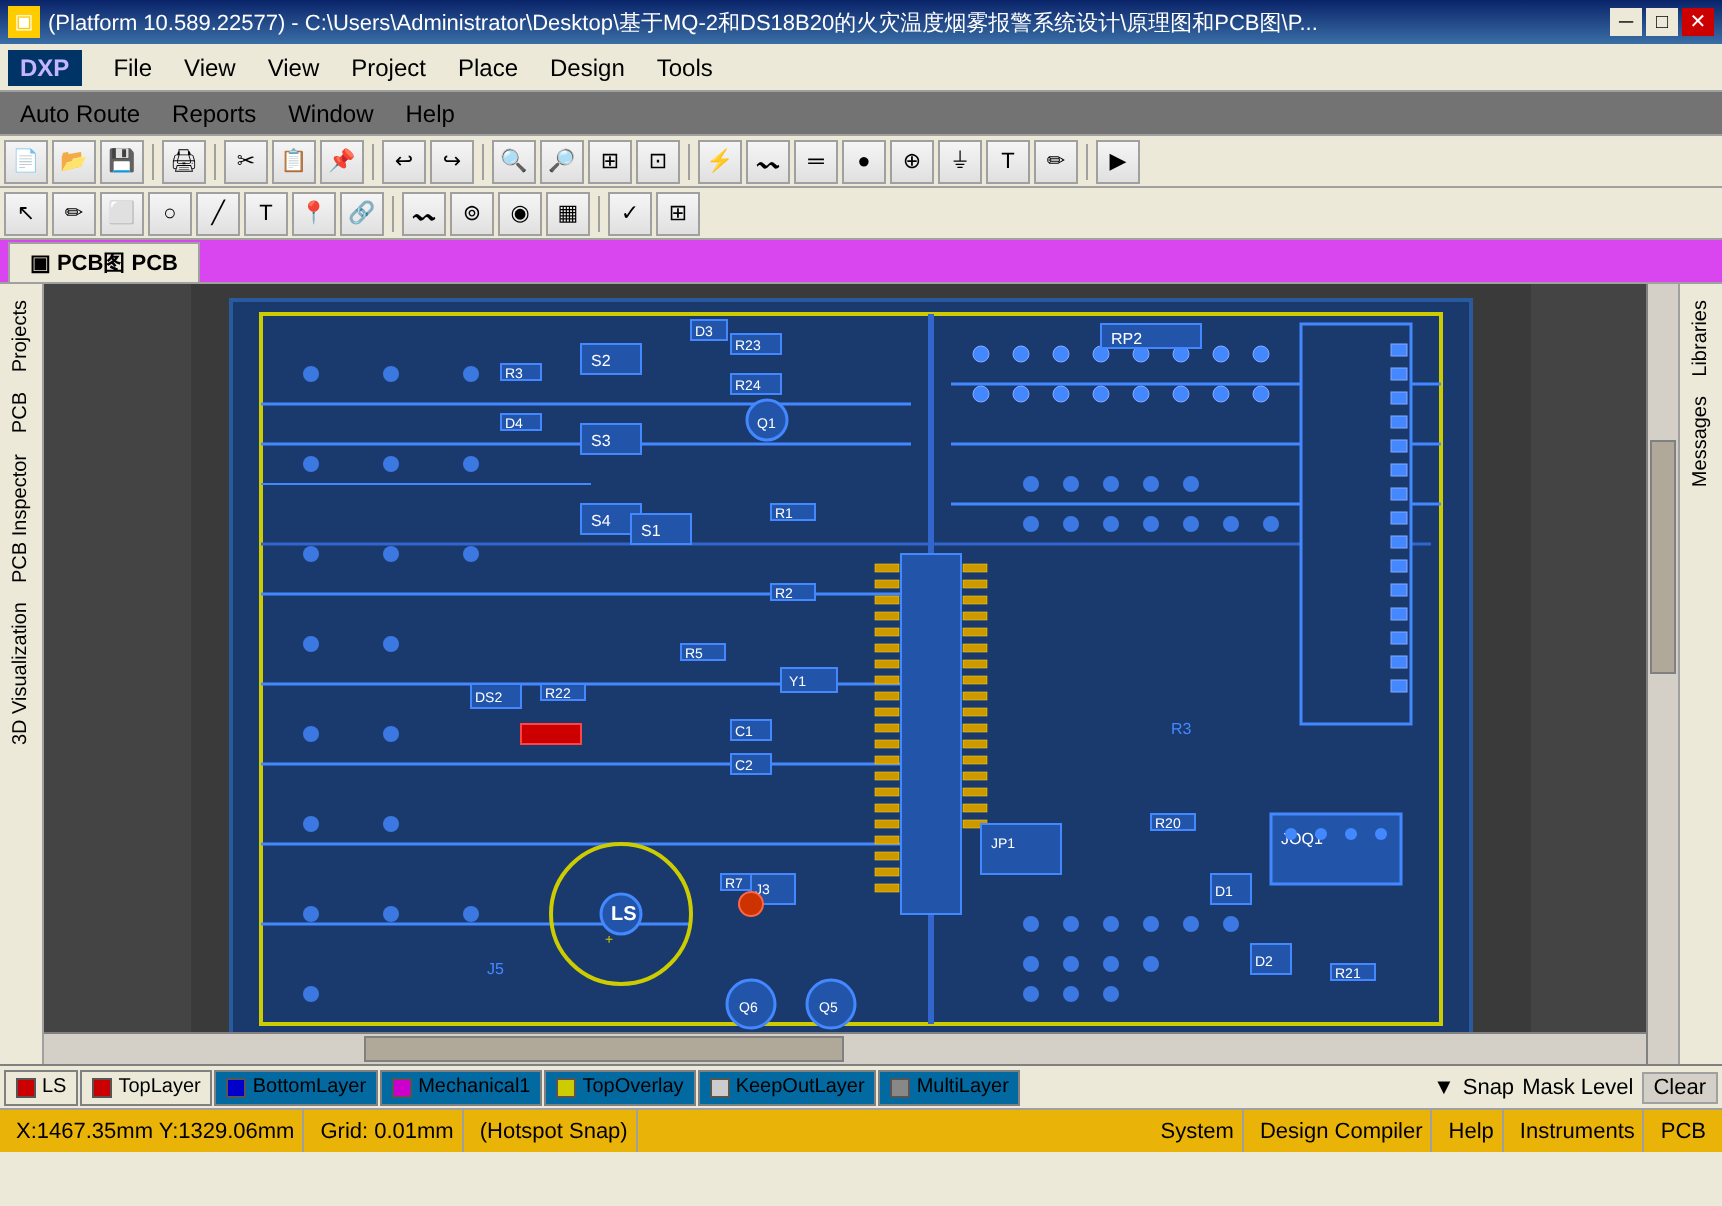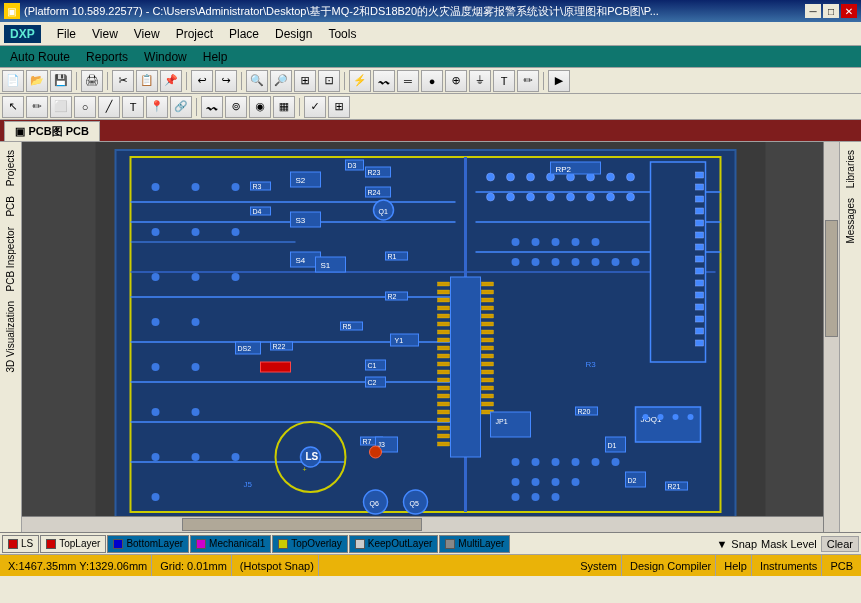--- a/index.html
+++ b/index.html
@@ -18,21 +18,21 @@
     #title-bar .title-icon { width: 16px; height: 16px; margin-right: 4px; background: #ffcc00; font-size: 10px; display: flex; align-items: center; justify-content: center; }
     #title-bar .title-text { flex: 1; }
     #title-bar .win-buttons { display: flex; gap: 2px; }
     #title-bar .win-btn { width: 16px; height: 14px; display: flex; align-items: center; justify-content: center; font-size: 10px; cursor: pointer; }
     #title-bar .win-btn.min { background: #ece9d8; color: #000; }
     #title-bar .win-btn.max { background: #ece9d8; color: #000; }
     #title-bar .win-btn.close { background: #cc0000; color: #fff; }
 
     
     #menu-bar {
-      background: #0f766e;
+      background: #737373;
       height: 22px;
       display: flex;
       align-items: center;
       padding: 0 2px;
       border-bottom: 1px solid #a0a0a0;
     }
     .menu-item {
       padding: 2px 8px;
       cursor: pointer;
       font-size: 12px;
@@ -43,21 +43,21 @@
     #dxp-bar {
       background: #ece9d8;
       height: 24px;
       display: flex;
       align-items: center;
       padding: 0 4px;
       border-bottom: 1px solid #a0a0a0;
     }
     .dxp-logo {
       background: #003366;
-      color: #5eead4;
+      color: #c4b5fd;
       font-weight: bold;
       font-size: 12px;
       padding: 2px 6px;
       margin-right: 8px;
     }
     .dxp-menu-item {
       padding: 2px 8px;
       cursor: pointer;
       font-size: 12px;
       color: #000;
@@ -129,21 +129,21 @@
     
     #pcb-area {
       flex: 1;
       background: #444;
       position: relative;
       overflow: hidden;
     }
 
     
     #tab-bar {
-      background: #7f1d1d;
+      background: #d946ef;
       height: 22px;
       display: flex;
       align-items: flex-end;
       padding: 0 4px;
       border-bottom: 1px solid #a0a0a0;
     }
     .tab {
       padding: 2px 10px;
       border: 1px solid #a0a0a0;
       border-bottom: none;

